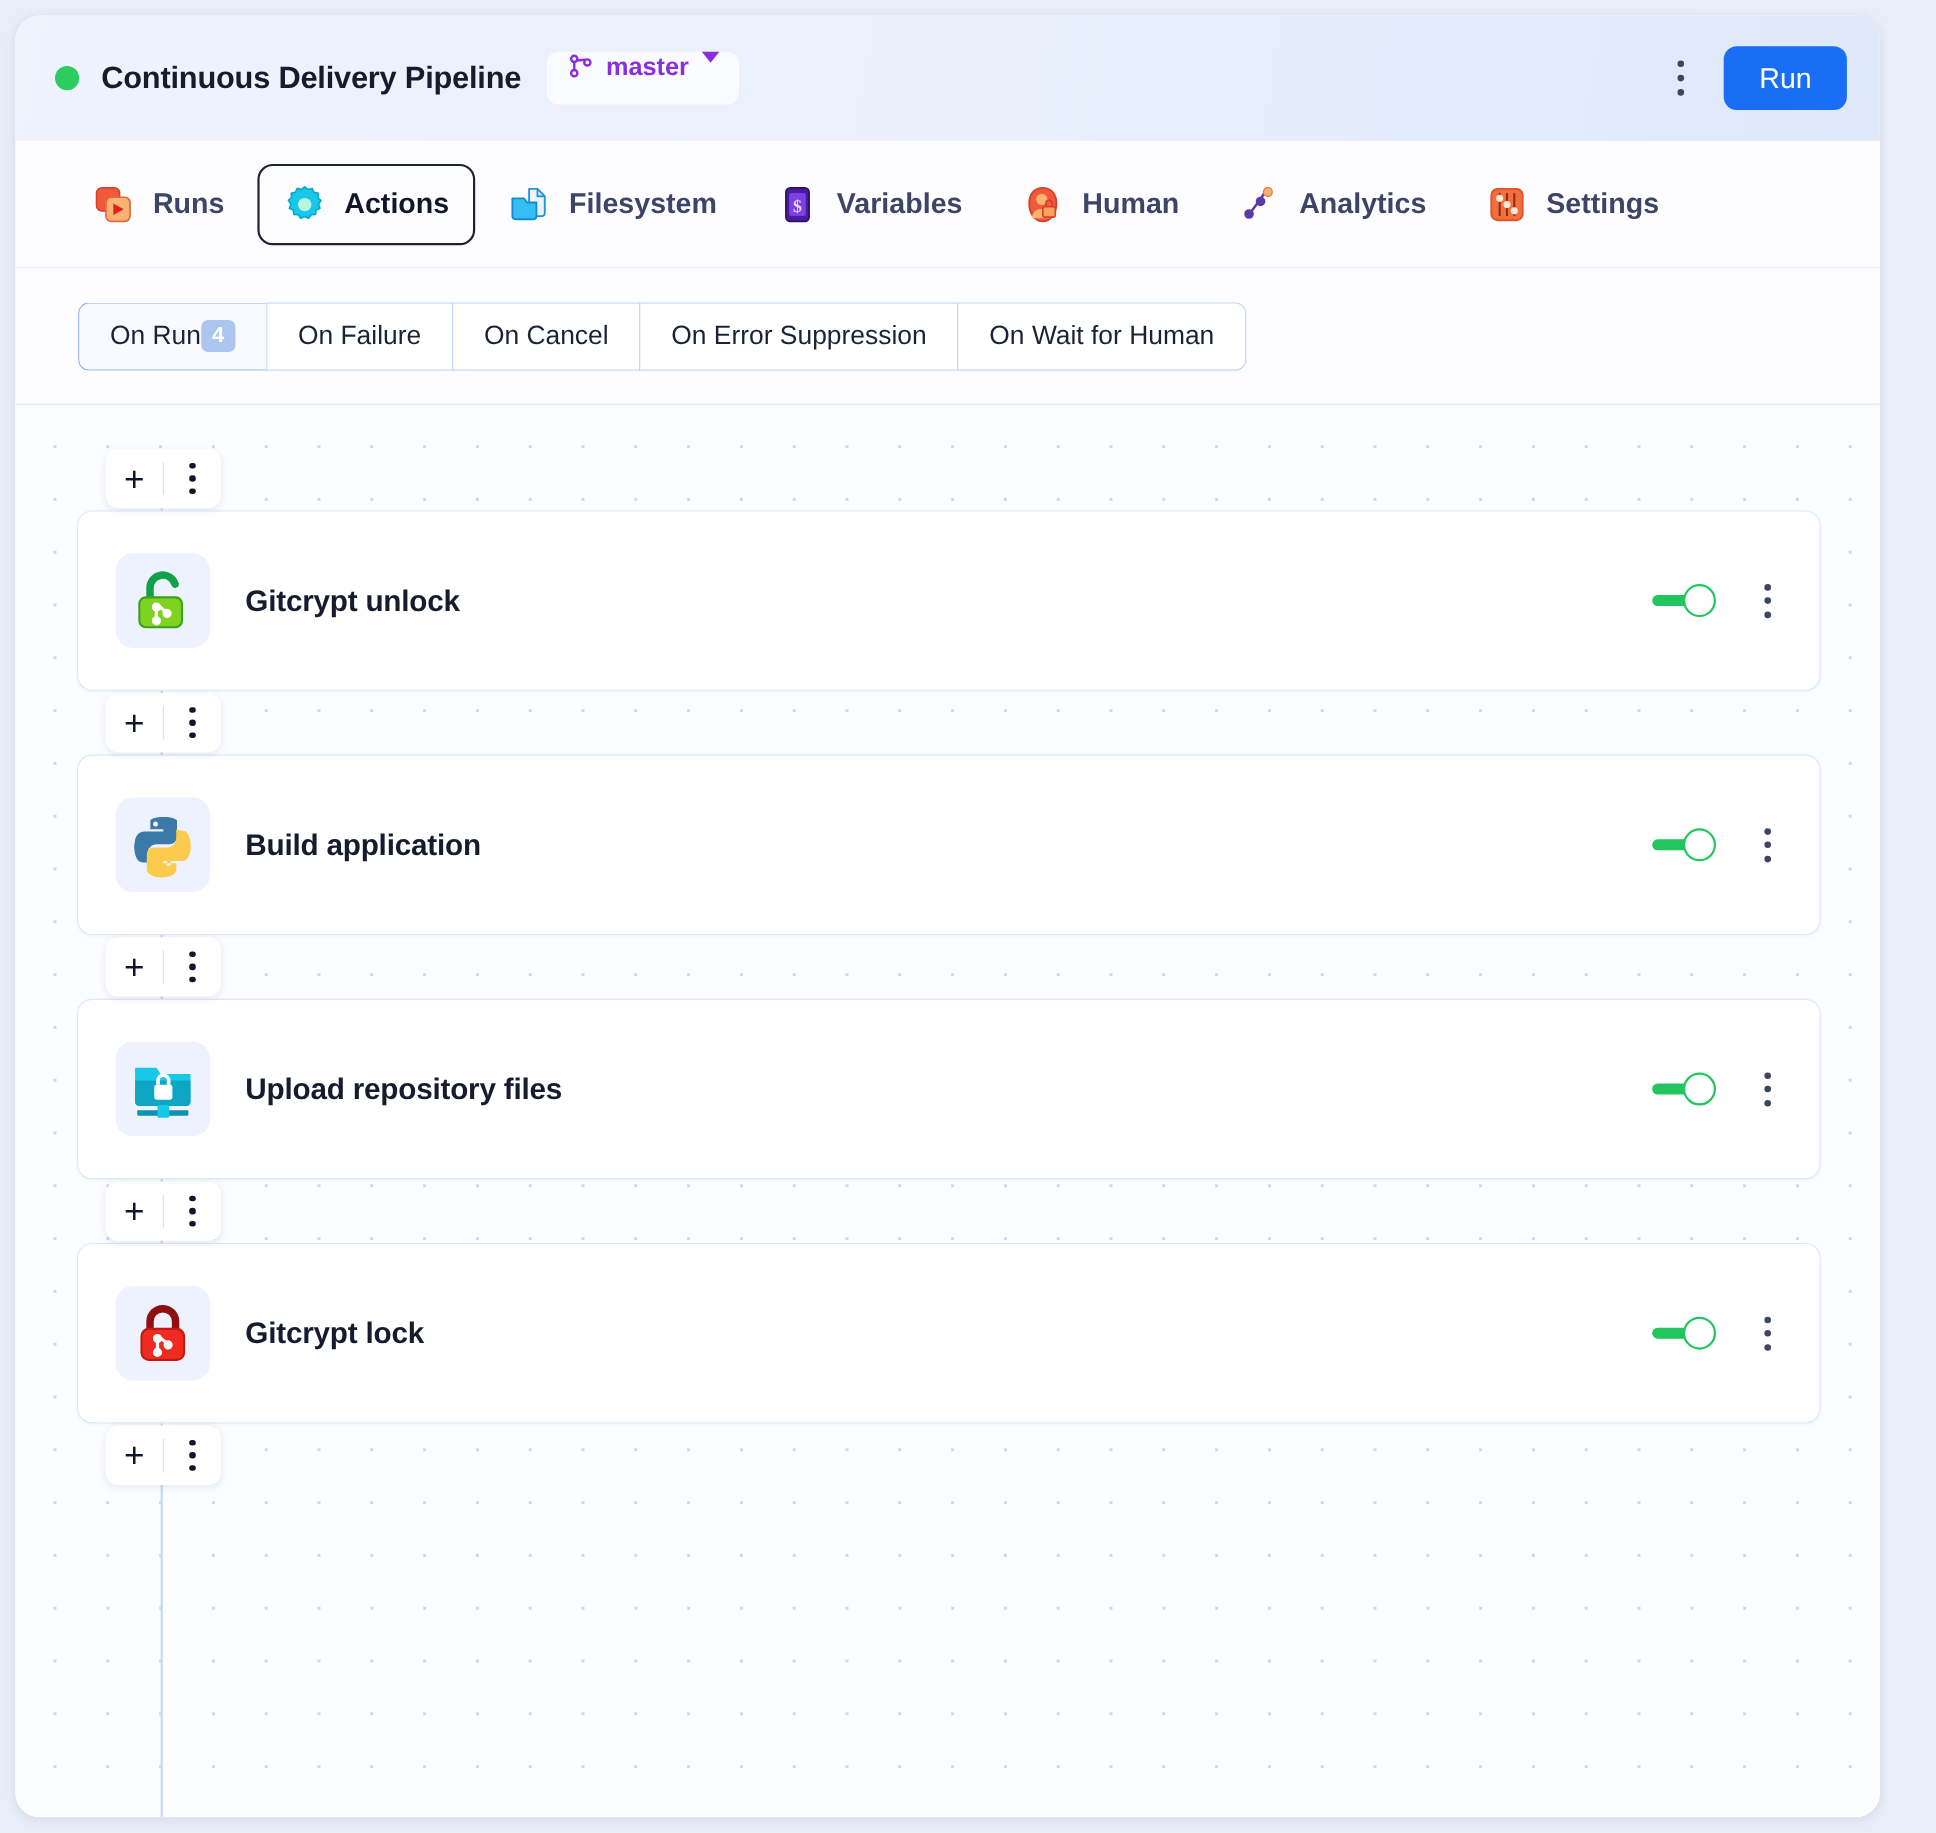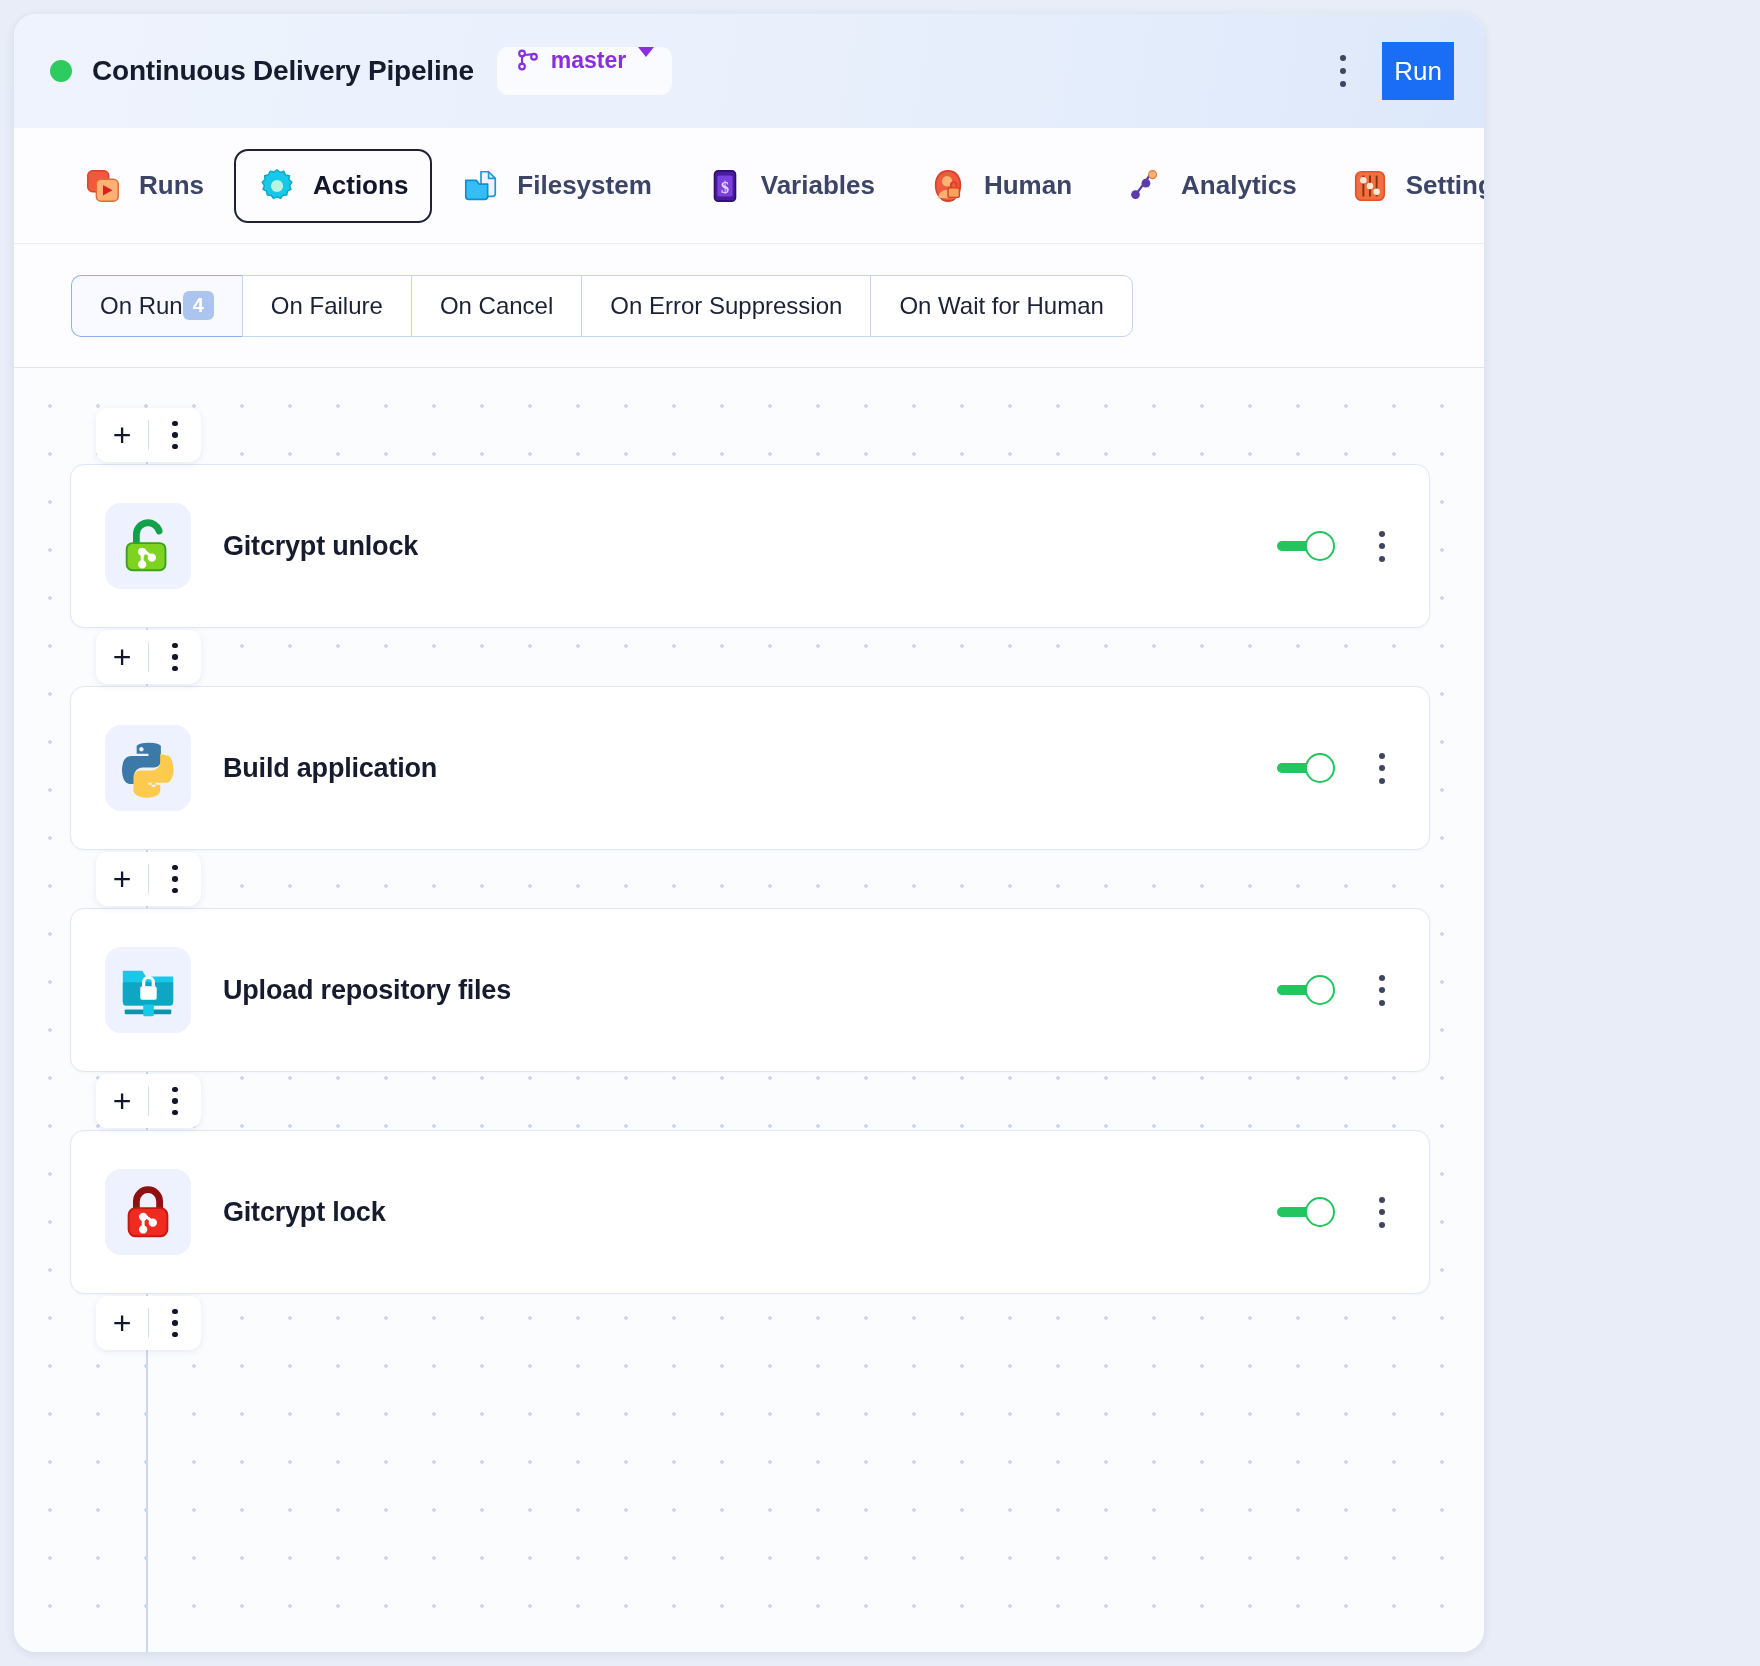--- a/index.html
+++ b/index.html
@@ -5,21 +5,21 @@
   * { box-sizing: border-box; margin: 0; padding: 0; }
   html, body {
     width: 1760px; height: 1666px;
     background: #e8edf7;
     font-family: "Liberation Sans", sans-serif;
     -webkit-font-smoothing: antialiased;
   }
   .window {
     position: absolute;
     left: 14px; top: 14px;
-    width: 1470px; height: 1638px;
+    width: 1695px; height: 1638px;
     background: #ffffff;
     border-radius: 22px;
     overflow: hidden;
     box-shadow: 0 2px 10px rgba(40,60,110,.10);
   }
 
   
   .hdr {
     height: 114px;
     background: linear-gradient(100deg, #eef3fd 0%, #e9f0fc 55%, #dde8fa 100%);
@@ -52,22 +52,22 @@
     border-left: 8px solid transparent; border-right: 8px solid transparent;
     border-top: 10px solid #8b2ee0;
     margin-left: 2px;
   }
   .hdr-right { margin-left: auto; display: flex; align-items: center; gap: 26px; }
   .kebab { width: 26px; display: flex; flex-direction: column; align-items: center; gap: 7px; }
   .kebab i { width: 6px; height: 6px; border-radius: 50%; background: #3c4661; display: block; }
   .run-btn {
     background: #1a6ef5; color: #fff;
     font-size: 26px; font-weight: 500;
-    border: none; border-radius: 0;
-    padding: 16px 12px; cursor: pointer;
+    border: none; border-radius: 12px;
+    padding: 16px 32px; cursor: pointer;
     line-height: 1;
   }
 
   
   .navbar {
     height: 116px;
     background: #fdfdff;
     border-bottom: 1px solid #e9edf6;
     display: flex; align-items: center;
     padding: 0 46px;

